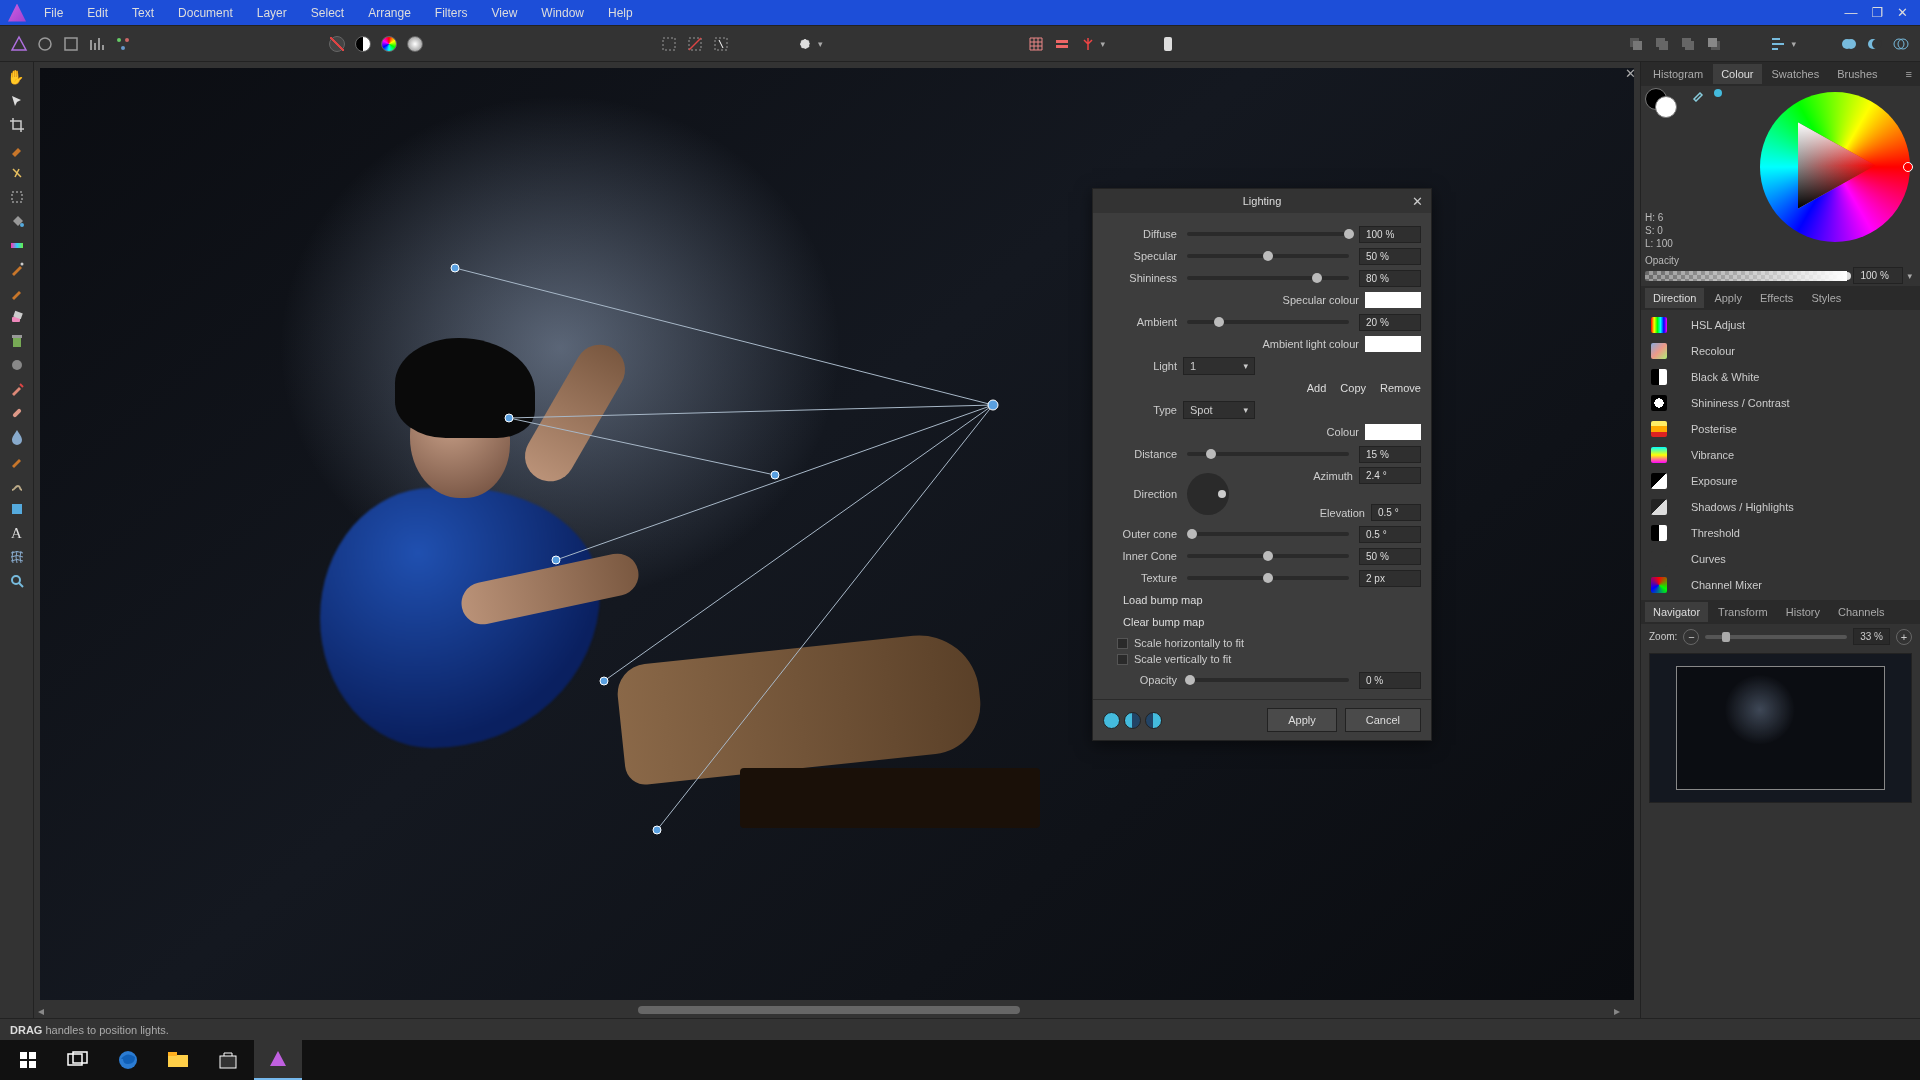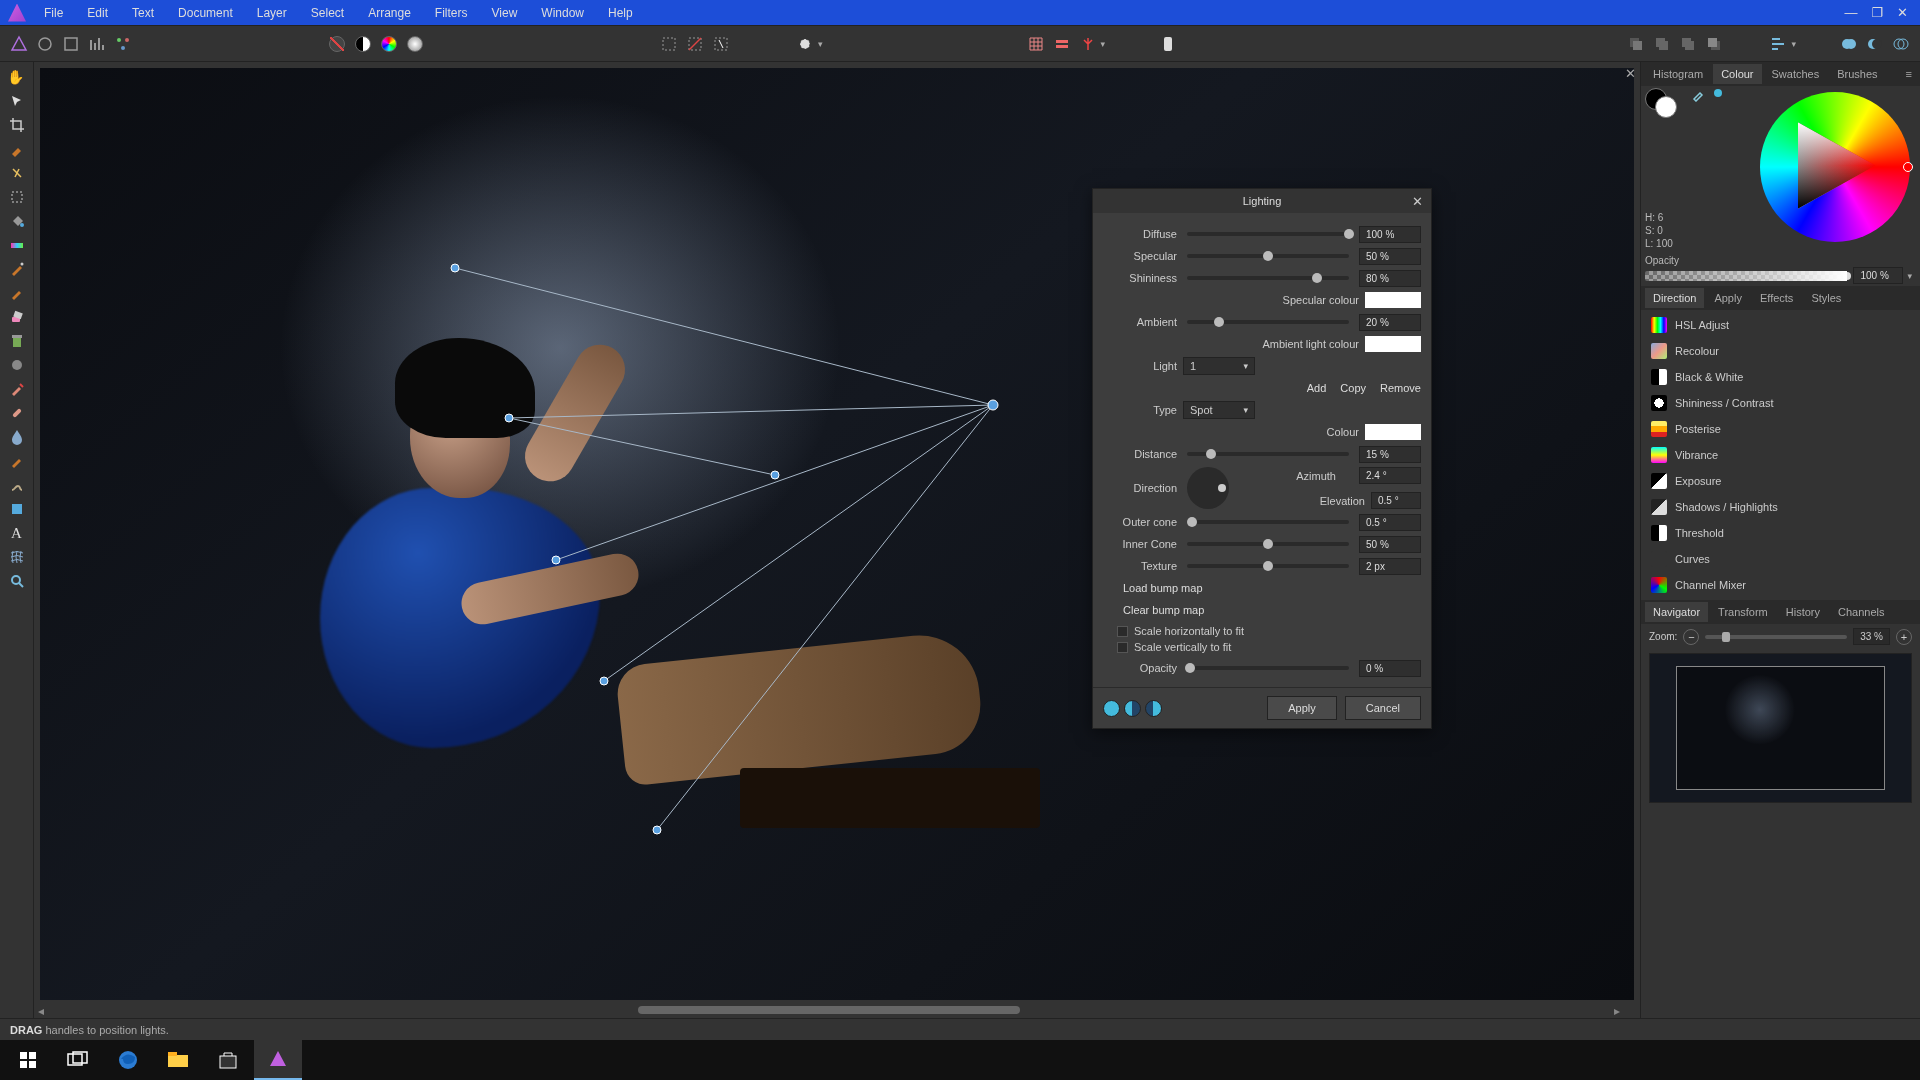--- a/index.html
+++ b/index.html
@@ -64,21 +64,21 @@
   background:linear-gradient(90deg,#888 0%,#f00 100%); }
 .color-tri::after { content:""; position:absolute; inset:0; background:linear-gradient(#fff,transparent 50%,#000); clip-path:polygon(100% 50%,0 0,0 100%); }
 .ring-ind { position:absolute; right:-3px; top:50%; width:10px; height:10px; border:1.5px solid #fff; border-radius:50%; background:#f00; transform:translateY(-50%); }
 .hsl-read { position:absolute; left:4px; top:125px; font-size:10px; line-height:13px; color:#bbb; }
 .opacity-row { position:absolute; left:4px; right:8px; bottom:2px; display:flex; align-items:center; gap:6px; }
 .opacity-row .track { flex:1; height:10px; background:linear-gradient(45deg,#999 25%,transparent 25%,transparent 75%,#999 75%) 0 0/8px 8px,linear-gradient(45deg,#999 25%,#666 25%,#666 75%,#999 75%) 4px 4px/8px 8px; border-radius:2px; position:relative; }
 .opacity-row .track::after{ content:""; position:absolute; inset:0; background:linear-gradient(90deg,transparent,#fff); }
 .opacity-row .knob { position:absolute; right:-4px; top:50%; width:8px; height:8px; background:#ddd; border-radius:50%; transform:translateY(-50%); }
 
 .adj-list { padding:2px 0; max-height:320px; overflow:auto; }
-.adj-item { display:flex; align-items:center; gap:8px; padding:5px 10px; cursor:pointer; }
+.adj-item { display:flex; align-items:center; gap:24px; padding:5px 10px; cursor:pointer; }
 .adj-icon { width:16px; height:16px; border-radius:2px; flex-shrink:0; }
 
 .nav-panel { padding:4px 8px 8px; }
 .zoom-row { display:flex; align-items:center; gap:6px; font-size:10px; }
 .zoom-track { flex:1; height:4px; background:#555; border-radius:2px; position:relative; }
 .zoom-track .zk { position:absolute; left:12%; top:-3px; width:8px; height:10px; background:#aaa; border-radius:2px; }
 .zoom-pct { background:#2a2a2a; padding:2px 6px; border:1px solid #222; }
 .zoom-btn { width:16px; height:16px; border:1px solid #666; border-radius:50%; display:flex; align-items:center; justify-content:center; font-size:11px; cursor:pointer; }
 .nav-thumb { margin-top:8px; width:100%; height:150px; background:#141820; position:relative; border:1px solid #222; }
 .nav-thumb-inner { position:absolute; left:10%; top:8%; right:10%; bottom:8%; border:1px solid #888; background:radial-gradient(ellipse 50px 50px at 40% 35%,rgba(140,160,190,.4),transparent 70%),#0b0d12; }
@@ -653,21 +653,21 @@
           <div class="k" style="left:15%"></div>
         </div>
         <span class="dlg-val">15 %</span>
       </div>
     <div class="dlg-row" style="align-items:center">
       <span class="dlg-label">Direction</span>
       <div class="dir-dial">
           <div class="dk"></div>
         </div>
       <div style="flex:1">
-        <div style="display:flex;justify-content:flex-end;align-items:center;gap:23px;margin-bottom:8px">
+        <div style="display:flex;justify-content:flex-end;align-items:center;gap:6px;margin-bottom:20px">
             <span>Azimuth</span>
             <span class="dlg-val" style="width:62px">2.4 °</span>
           </div>
         <div style="display:flex;justify-content:flex-end;align-items:center;gap:6px">
             <span>Elevation</span>
             <span class="dlg-val" style="width:50px">0.5 °</span>
           </div>
       </div>
     </div>
     <div class="dlg-row">

